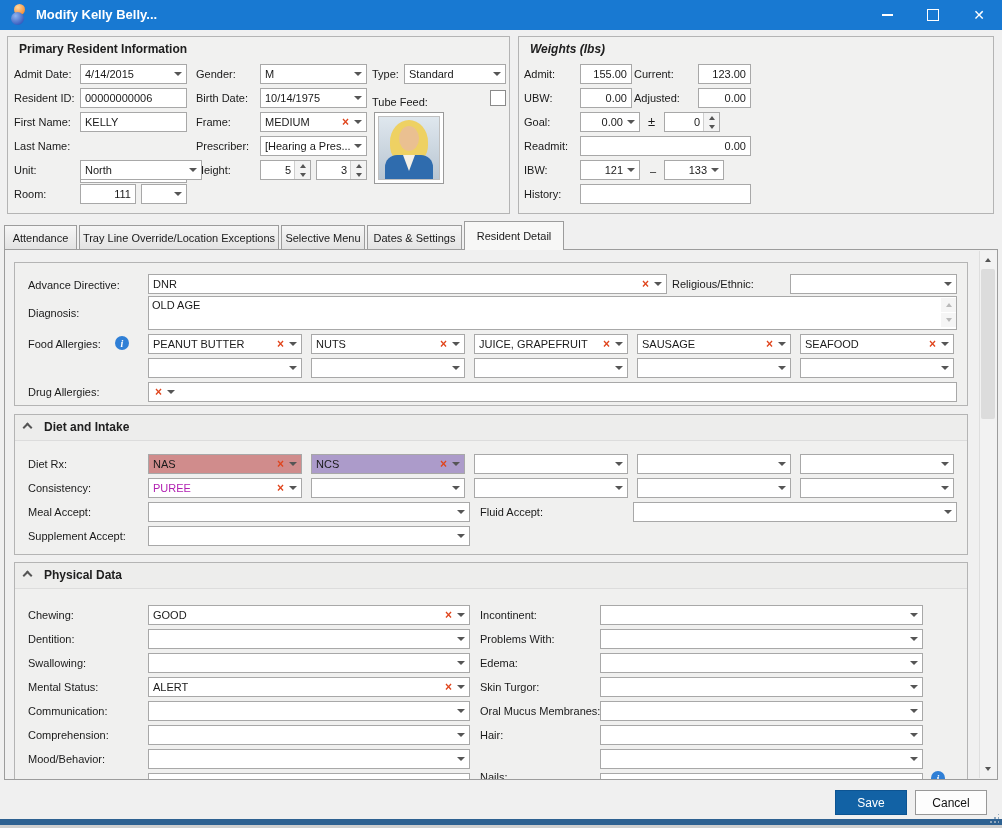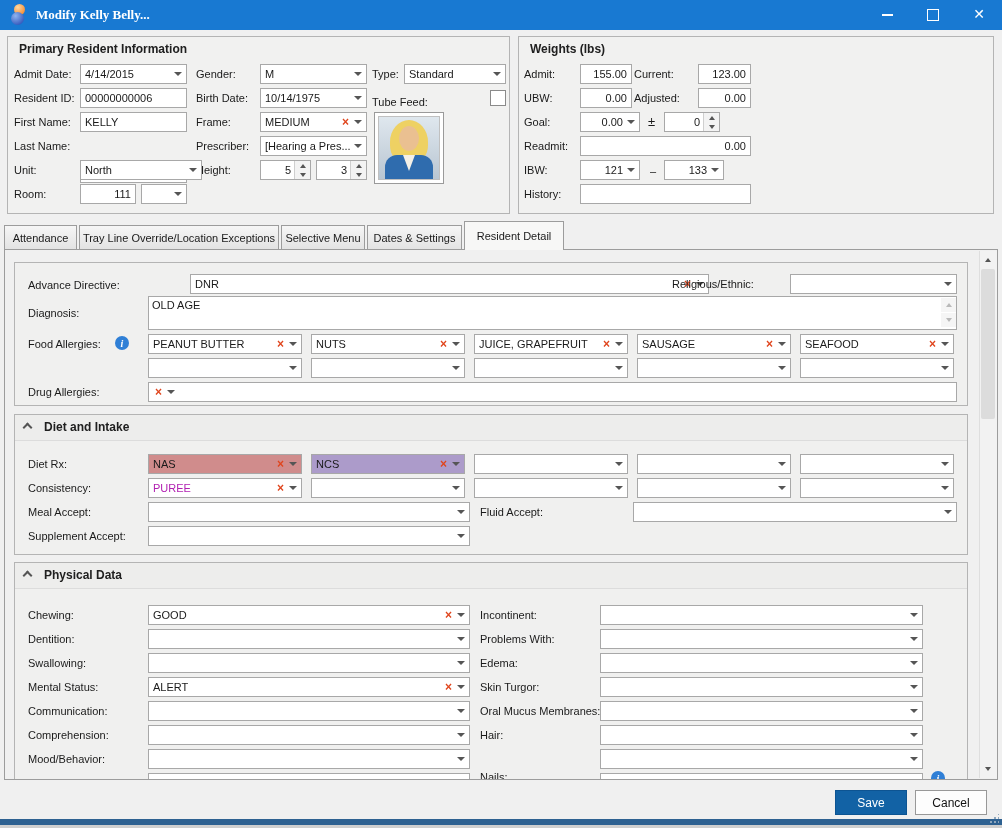--- a/index.html
+++ b/index.html
@@ -1,19 +1,19 @@
 <!DOCTYPE html>
 <html><head>
 <meta charset="utf-8">
 <style>
   html,body{margin:0;padding:0;background:#555;}
   #win{position:relative;width:1002px;height:828px;background:#f0f0f0;overflow:hidden;
        font-family:"Liberation Sans",sans-serif;font-size:11px;color:#1a1a1a;}
   
-  .titlebar{position:absolute;left:0;top:0;width:1002px;height:30px;background:#1879d2;font-family:Liberation Serif, serif;}
+  .titlebar{position:absolute;left:0;top:0;width:1002px;height:30px;background:#1879d2;}
   .app-icon{position:absolute;left:10px;top:4px;width:18px;height:22px;}
   .app-icon .head{position:absolute;left:4px;top:0;width:11px;height:11px;border-radius:50%;
      background:radial-gradient(circle at 35% 30%,#ffd9a0,#f07818);}
   .app-icon .bod{position:absolute;left:1px;top:8px;width:13px;height:13px;border-radius:50%;
      background:radial-gradient(circle at 35% 30%,#8fb4f0,#1b3fae);}
   .title-text{position:absolute;left:36px;top:7px;color:#fff;font-weight:bold;font-size:13px;}
   .win-btn{position:absolute;top:0;width:46px;height:30px;display:flex;align-items:center;justify-content:center;color:#fff;}
   .glyph-min{width:11px;height:0;border-top:2px solid #fff;}
   .glyph-max{width:10px;height:10px;border:1.5px solid #fff;}
   .glyph-close{font-size:14px;line-height:1;}
@@ -187,21 +187,21 @@
   <div class="photo">
     <div class="bg">
         <div class="hair"></div>
         <div class="face"></div>
         <div class="body"></div>
         <div class="shirt"></div>
       </div>
   </div>
 
   <div class="grp" style="left:518px;top:36px;width:476px;height:178px;"></div>
-  <div class="grp-title" style="left:530px;top:42px;">Weights (lbs)</div>
+  <div class="grp-title" style="left:530px;top:42px;font-style:italic;">Weights (lbs)</div>
 
   <div class="lbl" style="left:524px;top:68px;">Admit:</div>
   <div class="lbl" style="left:524px;top:92px;">UBW:</div>
   <div class="lbl" style="left:524px;top:116px;">Goal:</div>
   <div class="lbl" style="left:524px;top:140px;">Readmit:</div>
   <div class="lbl" style="left:524px;top:164px;">IBW:</div>
   <div class="lbl" style="left:524px;top:188px;">History:</div>
   <div class="lbl" style="left:634px;top:68px;">Current:</div>
   <div class="lbl" style="left:634px;top:92px;">Adjusted:</div>
 
@@ -262,21 +262,21 @@
       <span>Dates &amp; Settings</span>
     </div>
   <div class="tab active" style="left:464px;width:100px;">
       <span>Resident Detail</span>
     </div>
 
   <div class="panel"></div>
   <div class="panel-clip" id="panel-clip">
       <div class="box" style="left: 9px; top: 12px; width: 954px; height: 144px;"></div>
       <div class="lbl" style="left: 23px; top: 29px;">Advance Directive:</div>
-      <div class="fld combo" style="left: 143px; top: 24px; width: 519px; margin-left: 42px;">
+      <div class="fld combo" style="left: 143px; top: 24px; width: 519px;">
         <span class="val">DNR</span>
         <span class="cx">×</span>
         <span class="arr"></span>
       </div>
       <div class="lbl" style="left: 667px; top: 28px;">Religious/Ethnic:</div>
       <div class="fld combo" style="left: 785px; top: 24px; width: 167px;">
         <span class="val"></span>
         <span class="arr"></span>
       </div>
       <div class="lbl" style="left: 23px; top: 57px;">Diagnosis:</div>

